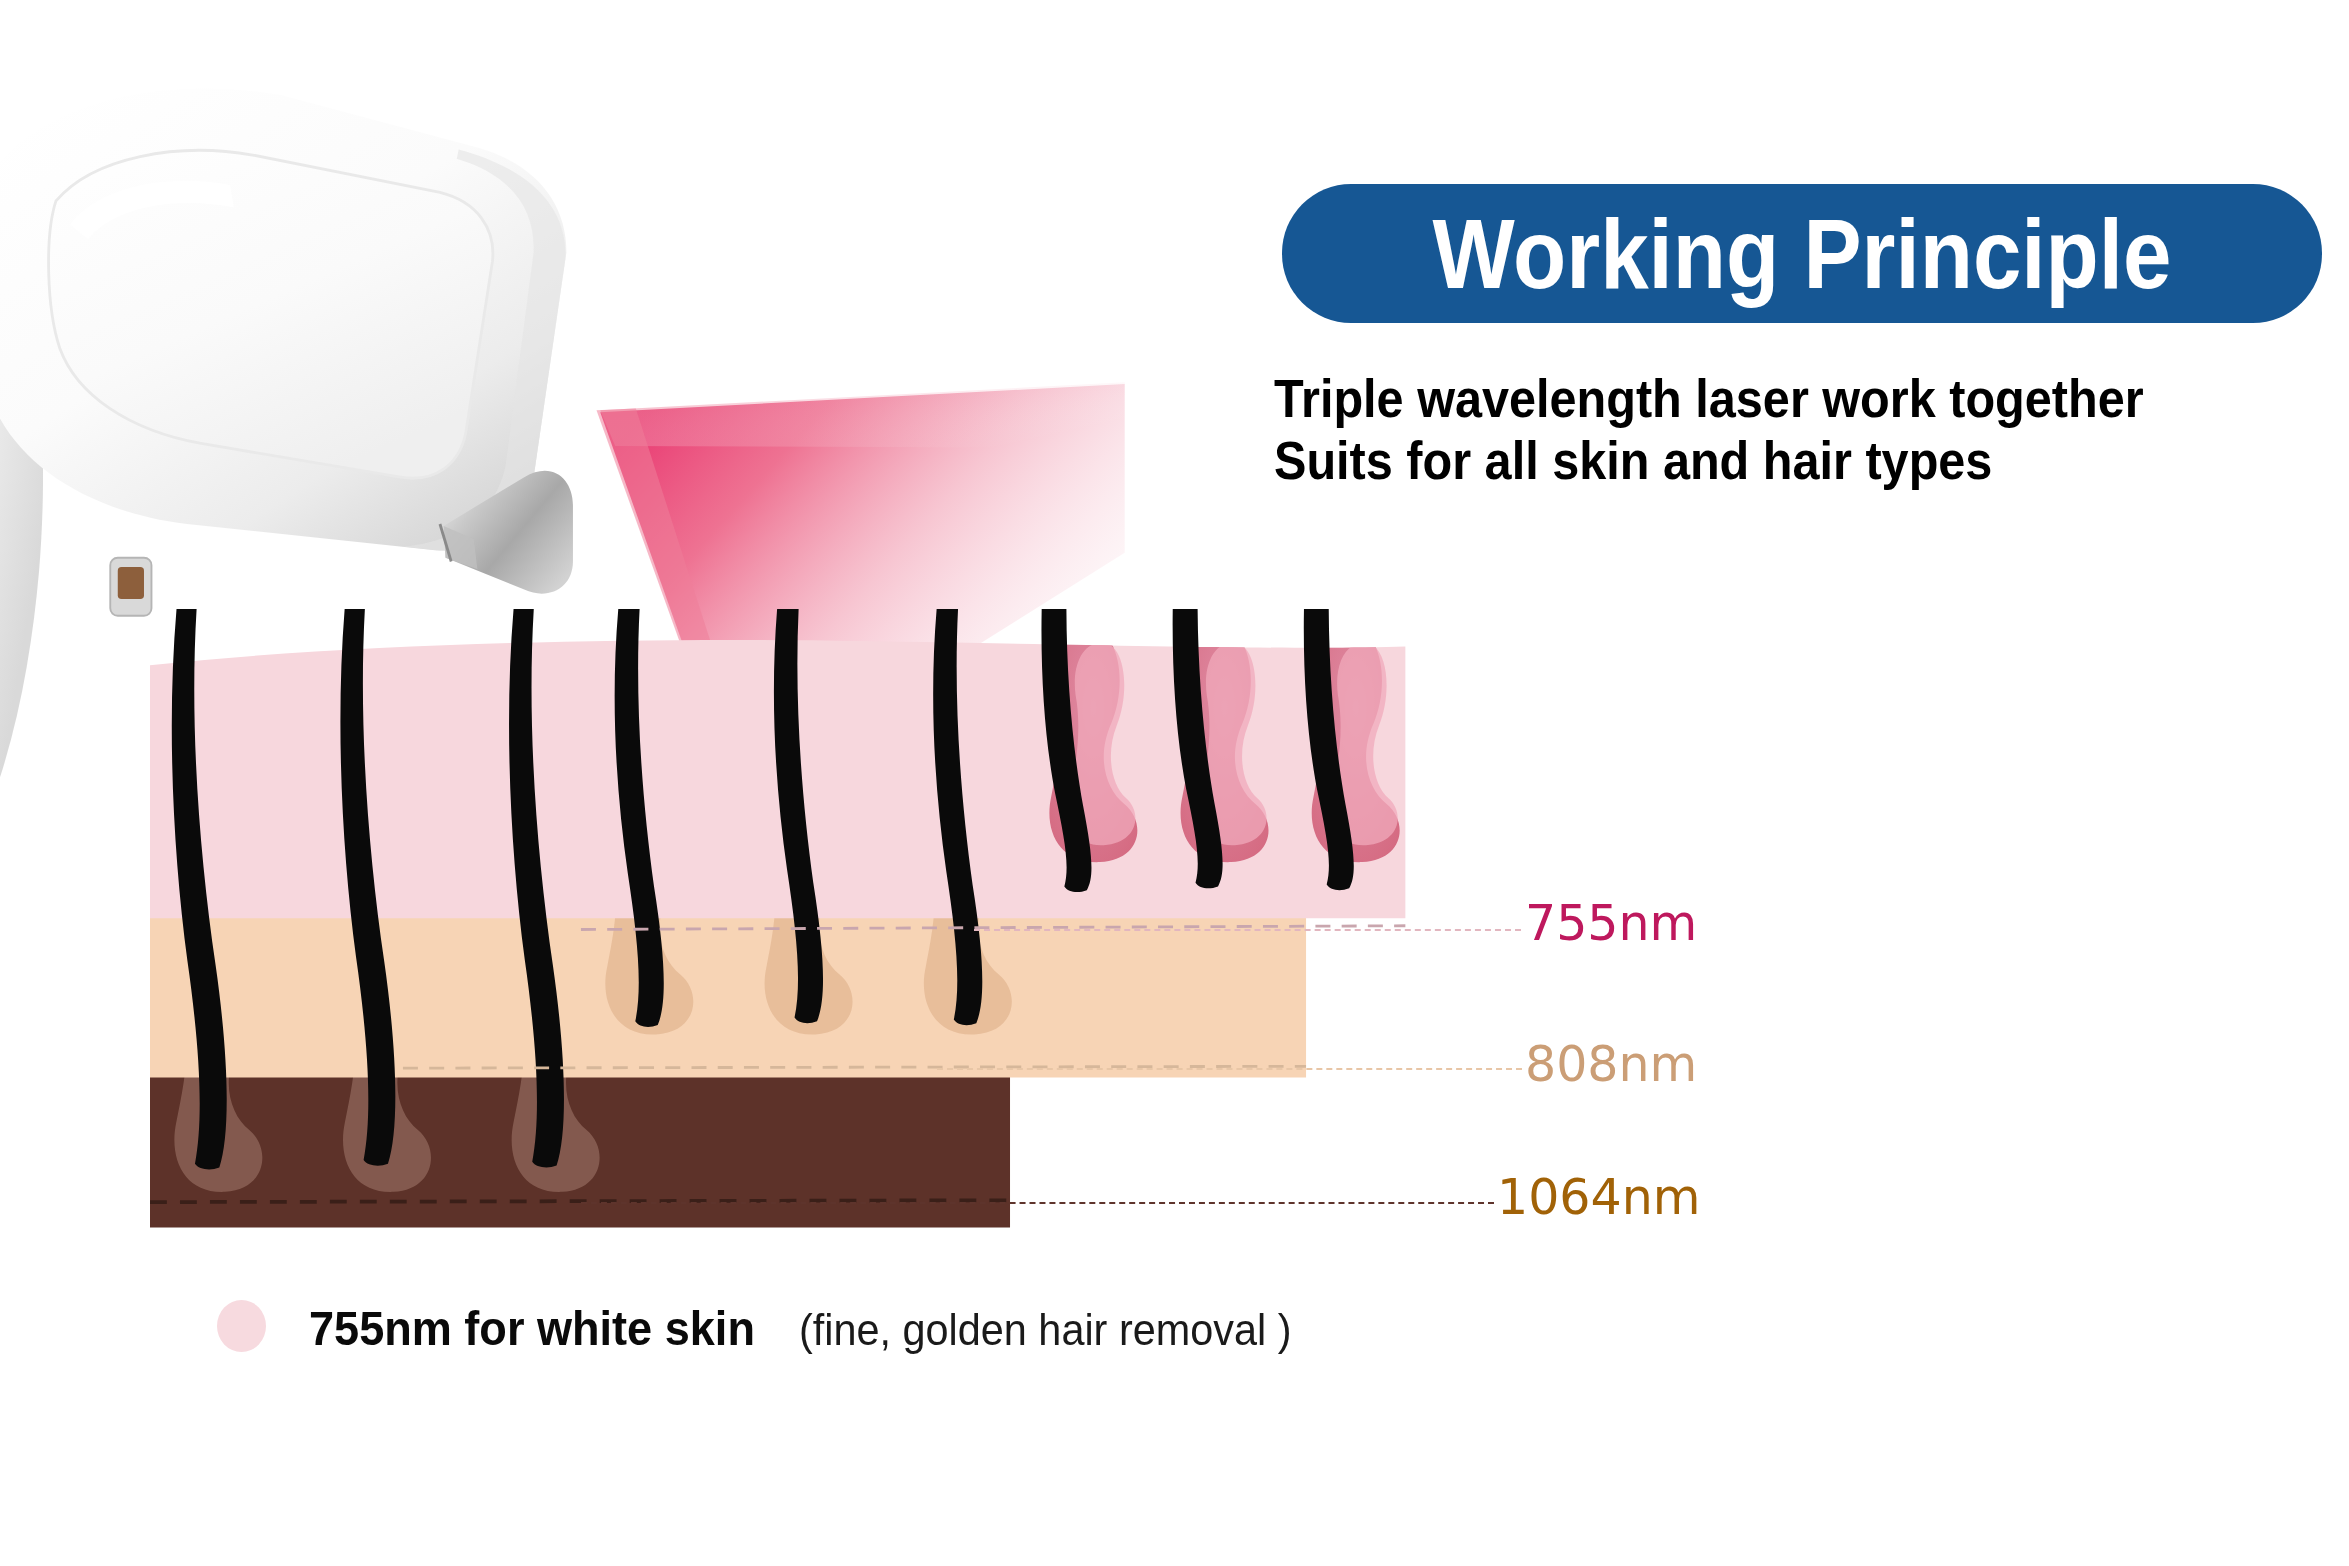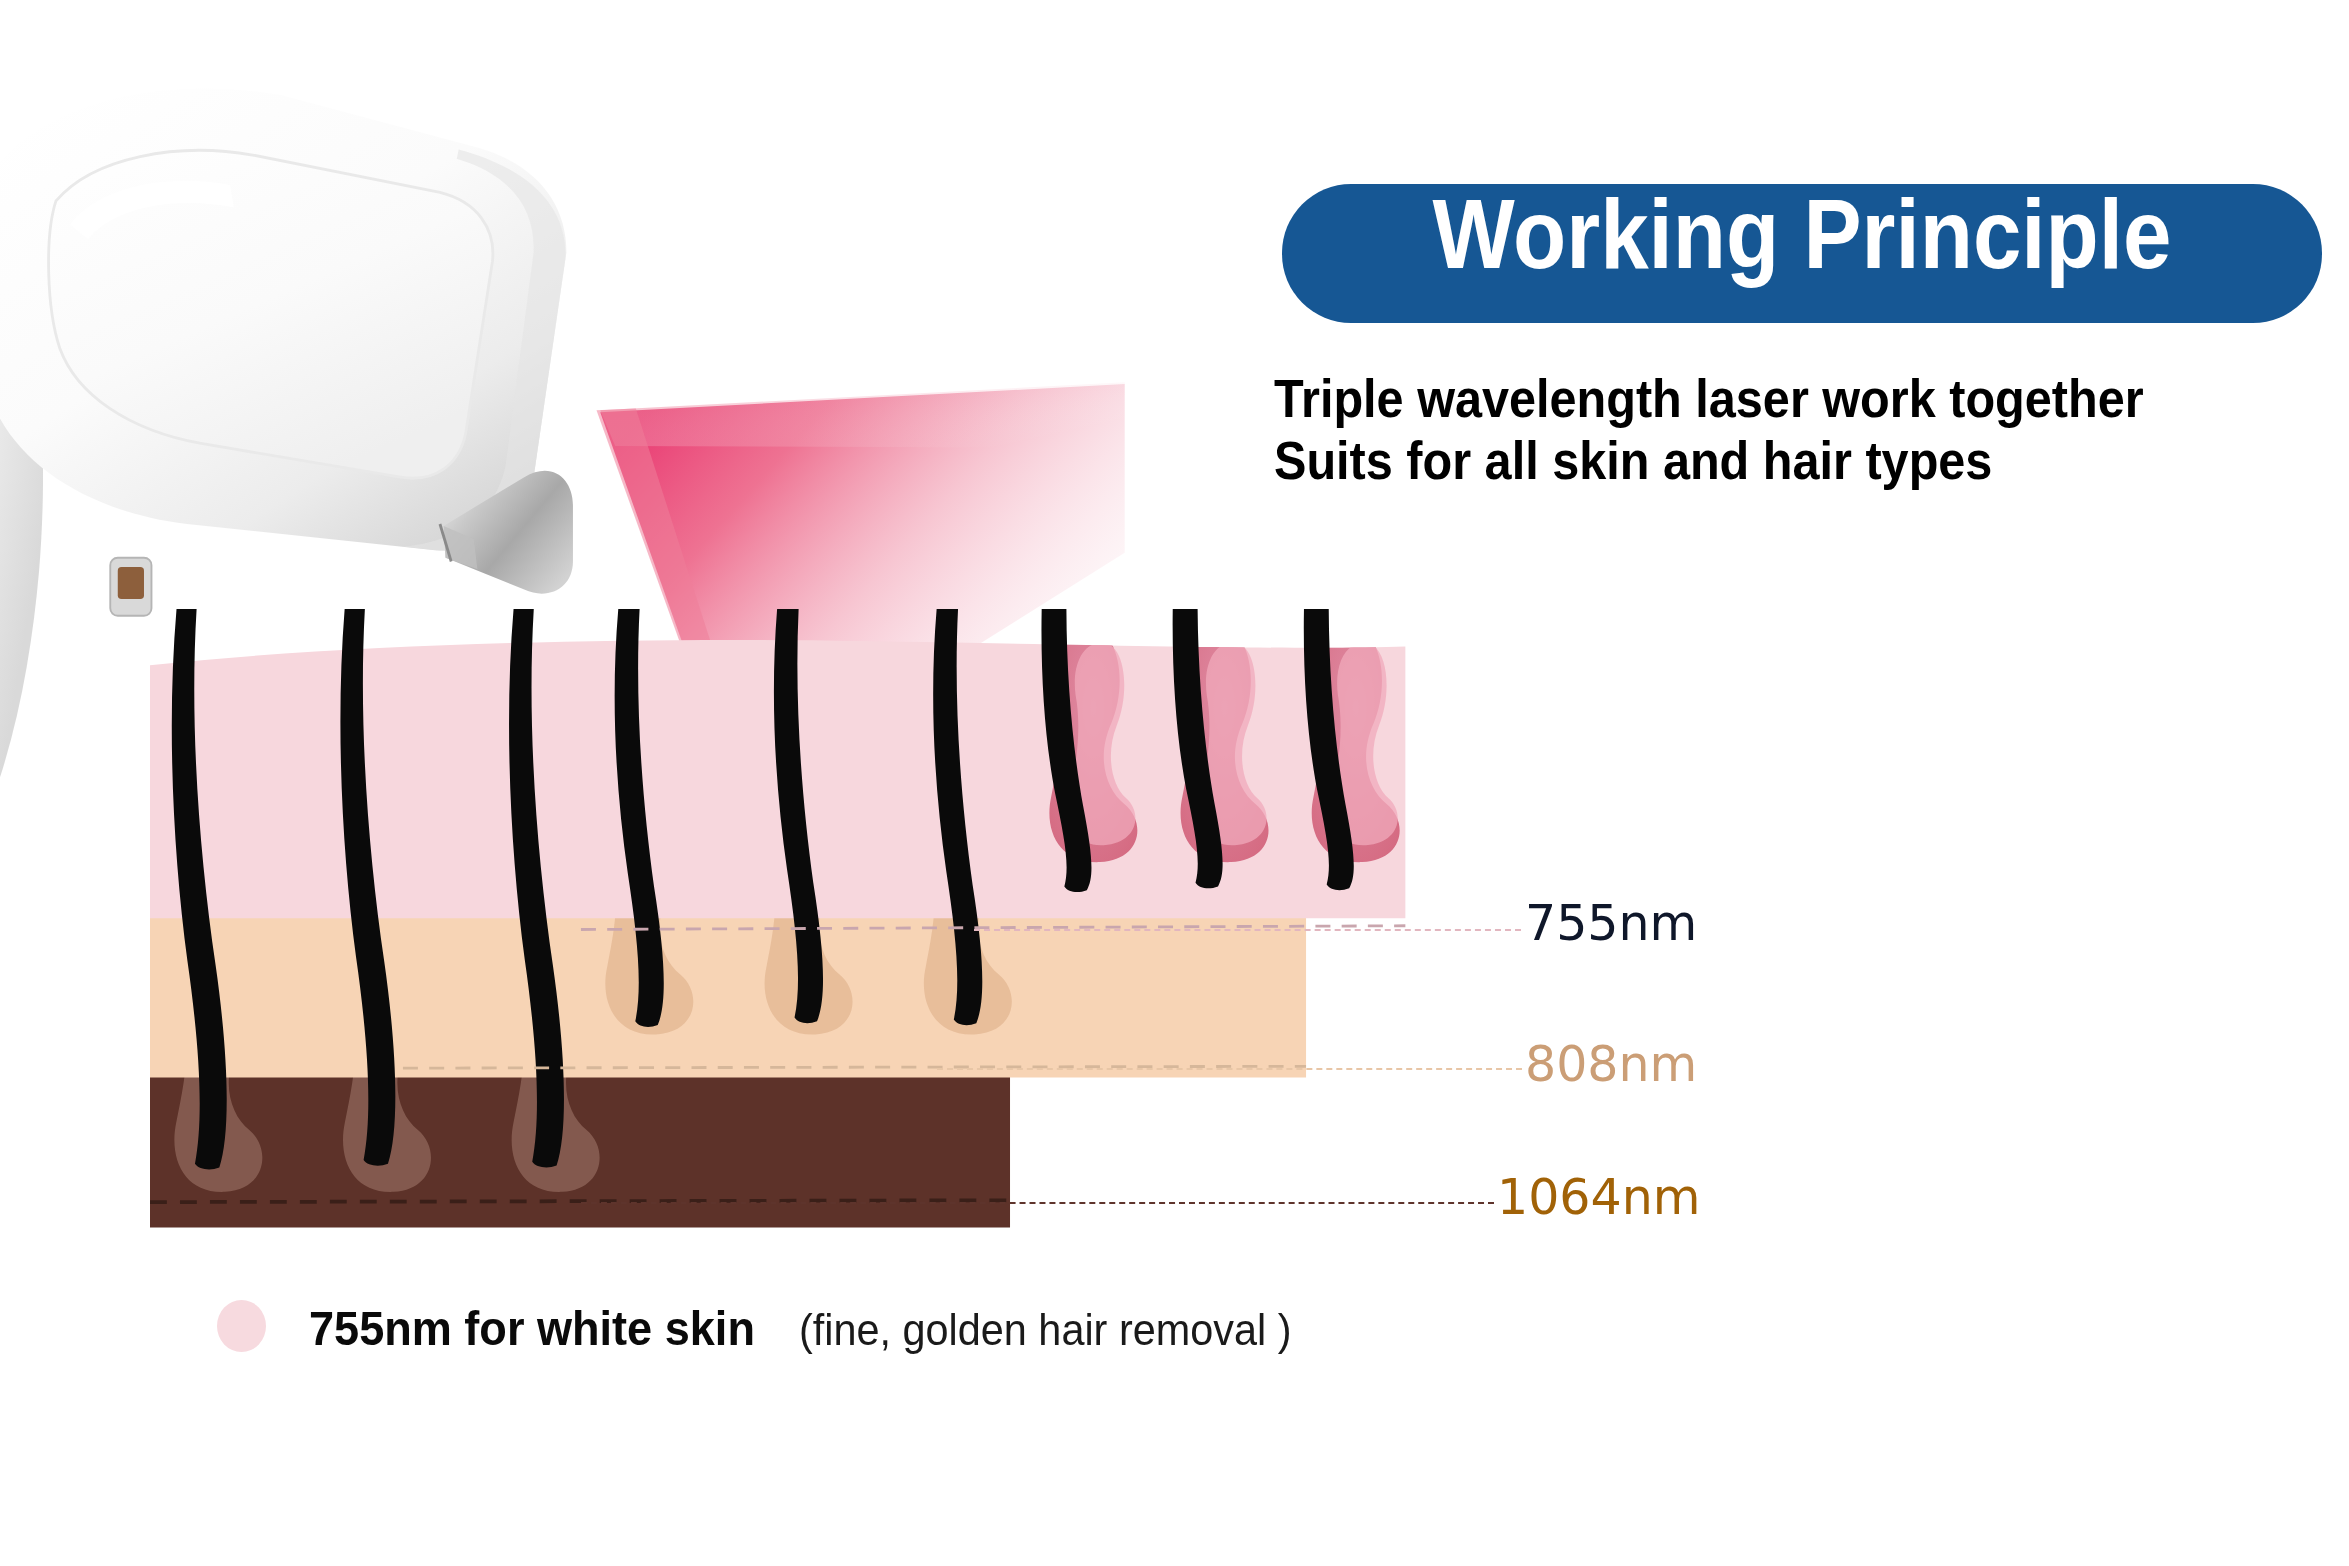--- a/index.html
+++ b/index.html
@@ -21,21 +21,21 @@
   
   #title-pill {
     position: absolute;
     left: 1282px;
     top: 184px;
     width: 1040px;
     height: 139px;
     border-radius: 69px;
     background: #165794;
     display: flex;
-    align-items: flex-start;
+    align-items: center;
     justify-content: center;
   }
   #title-text {
     color: #ffffff;
     font-size: 99px;
     line-height: 1;
     font-weight: 700;
     letter-spacing: 0px;
     font-family: "Liberation Sans Narrow", "Liberation Sans", sans-serif;
     transform: scaleX(0.88);
@@ -89,21 +89,21 @@
 
   
   .wl-label {
     position: absolute;
     font-size: 49px;
     line-height: 1;
     font-weight: 400;
     white-space: nowrap;
     font-family: "DejaVu Sans", sans-serif;
   }
-  #wl-755  { left: 1525px; top: 899px;  color: #0f172a; }
+  #wl-755  { left: 1525px; top: 899px;  color: #be185d; }
   #wl-808  { left: 1525px; top: 1040px; color: #cb9e76; }
   #wl-1064 { left: 1497px; top: 1173px; color: #a16207; }
 
   .leader {
     position: absolute;
     height: 0;
     border-top: 2.8px dashed;
   }
   #leader-755  { left: 974px; top: 929px;  width: 547px; border-color: #e2b6bf; }
   #leader-808  { left: 937px; top: 1068px; width: 585px; border-color: #e8c6a6; }

